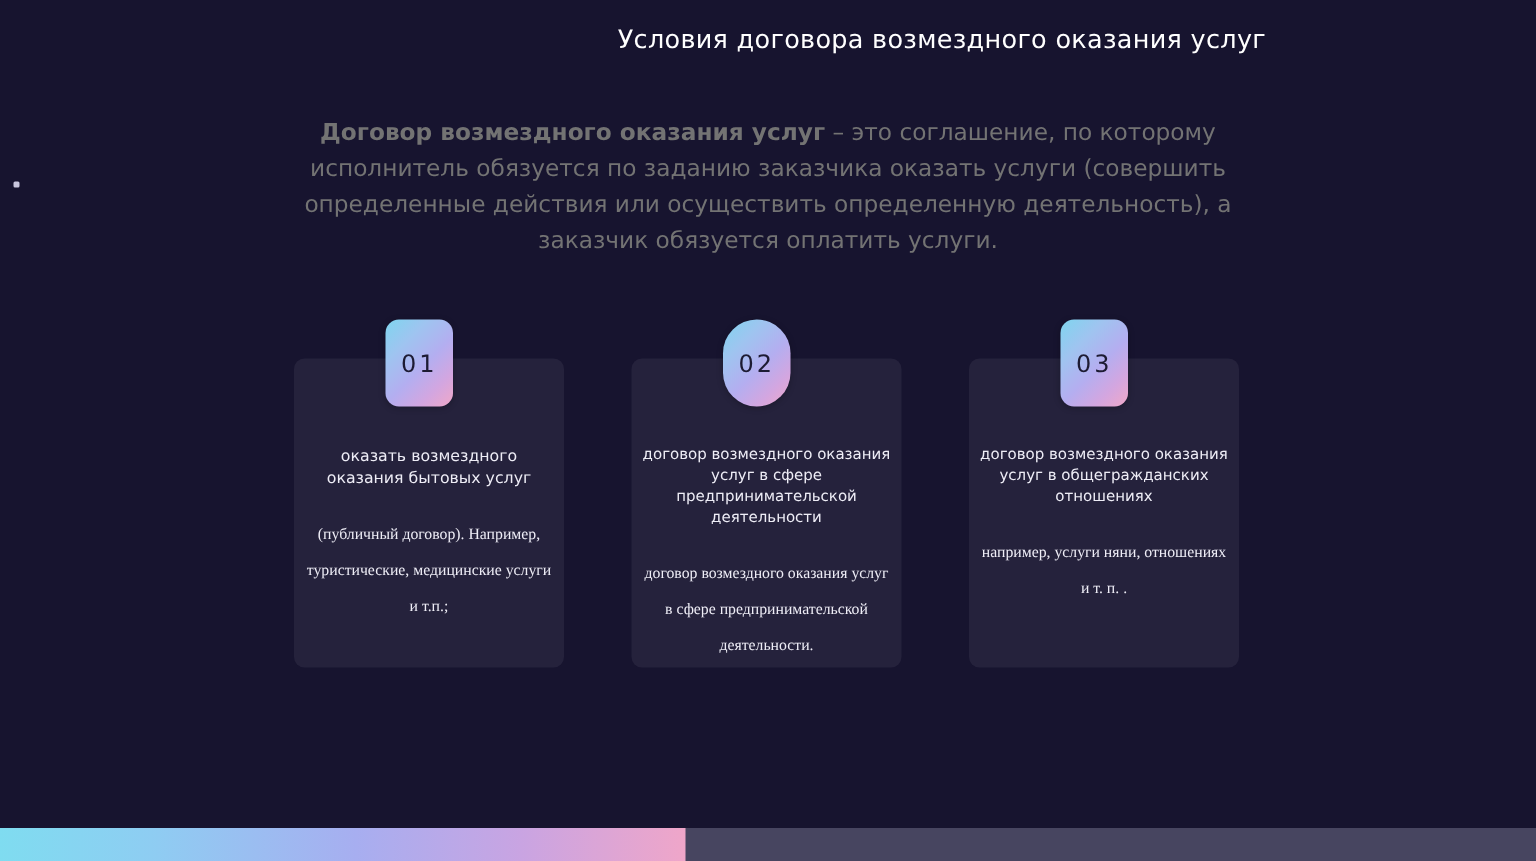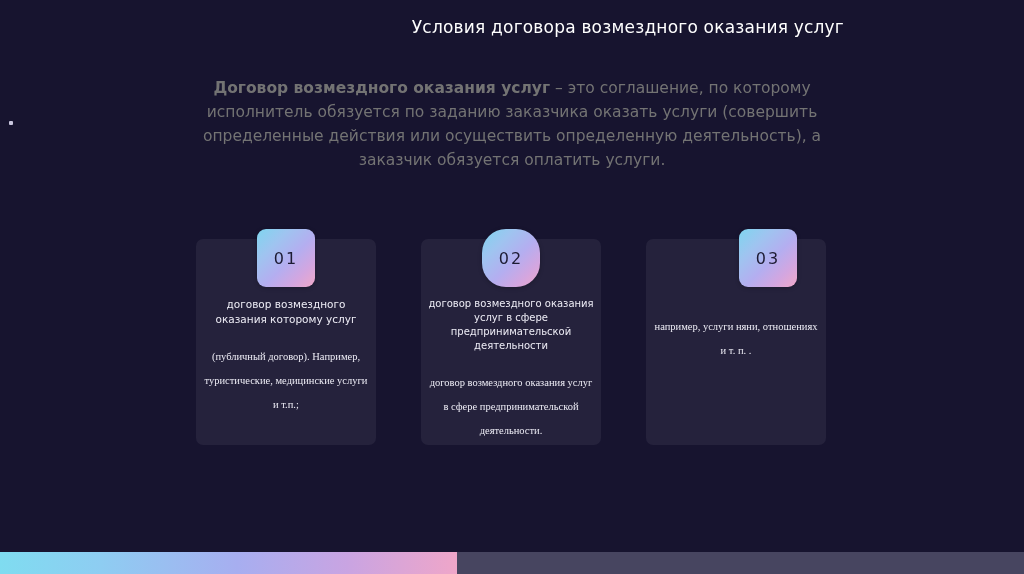--- a/index.html
+++ b/index.html
@@ -68,36 +68,36 @@
     border-radius: 7px;
     height: 206px;
     box-sizing: border-box;
   }
   .card-1 { left: 0px; }
   .card-2 { left: 225px; padding-left: 24px; }
   .card-3 { left: 450px; }
 
   .badge {
     position: absolute;
-    top: 16px;
-    width: 58px;
+    top: 0px;
+    width: 45px;
     height: 58px;
     border-radius: 9px;
     background: linear-gradient(135deg, #7fd5ef 0%, #9fc4f0 28%, #b4aef0 55%, #d3a6e0 78%, #f0a8c8 100%);
     color: #1d1b33;
     font-size: 16px;
     letter-spacing: 2px;
     display: flex;
     align-items: center;
     justify-content: center;
     box-shadow: 0 1px 4px rgba(0,0,0,0.25);
   }
   .badge-1 { left: 61px; }
   .badge-2 { left: 286px; border-radius: 24px; }
-  .badge-3 { left: 511px; margin-left: 32px; }
+  .badge-3 { left: 511px; }
 
   .card-body {
     position: absolute;
     left: 6px;
     right: 6px;
     top: 58px;
     text-align: center;
     color: #eeedf6;
   }
   .card-head {
@@ -138,34 +138,35 @@
   <div class="title">Условия договора возмездного оказания услуг</div>
 
   <div class="intro">
     <b>Договор возмездного оказания услуг</b><span> – это соглашение, по которому исполнитель обязуется по заданию заказчика оказать услуги (совершить определенные действия или осуществить определенную деятельность), а заказчик обязуется оплатить услуги.</span>
   </div>
 
   <div class="cards">
 
     <div class="card card-1">
       <div class="card-body">
-        <div class="card-head">договор возмездного оказания которому услуг</div>
+        <div class="card-head">оказать возмездного оказания бытовых услуг</div>
         <div class="card-sub">(публичный договор). Например, туристические, медицинские услуги и т.п.;</div>
       </div>
     </div>
 
     <div class="card card-2">
       <div class="card-body">
         <div class="card-head">договор возмездного оказания услуг в сфере предпринимательской деятельности</div>
         <div class="card-sub">договор возмездного оказания услуг в сфере предпринимательской деятельности.</div>
       </div>
     </div>
 
     <div class="card card-3">
       <div class="card-body">
+        <div class="card-head">договор возмездного оказания услуг в общегражданских отношениях</div>
         <div class="card-sub">например, услуги няни, отношениях и т. п. .</div>
       </div>
     </div>
 
     <div class="badge badge-1">01</div>
     <div class="badge badge-2">02</div>
     <div class="badge badge-3">03</div>
 
   </div>
 

